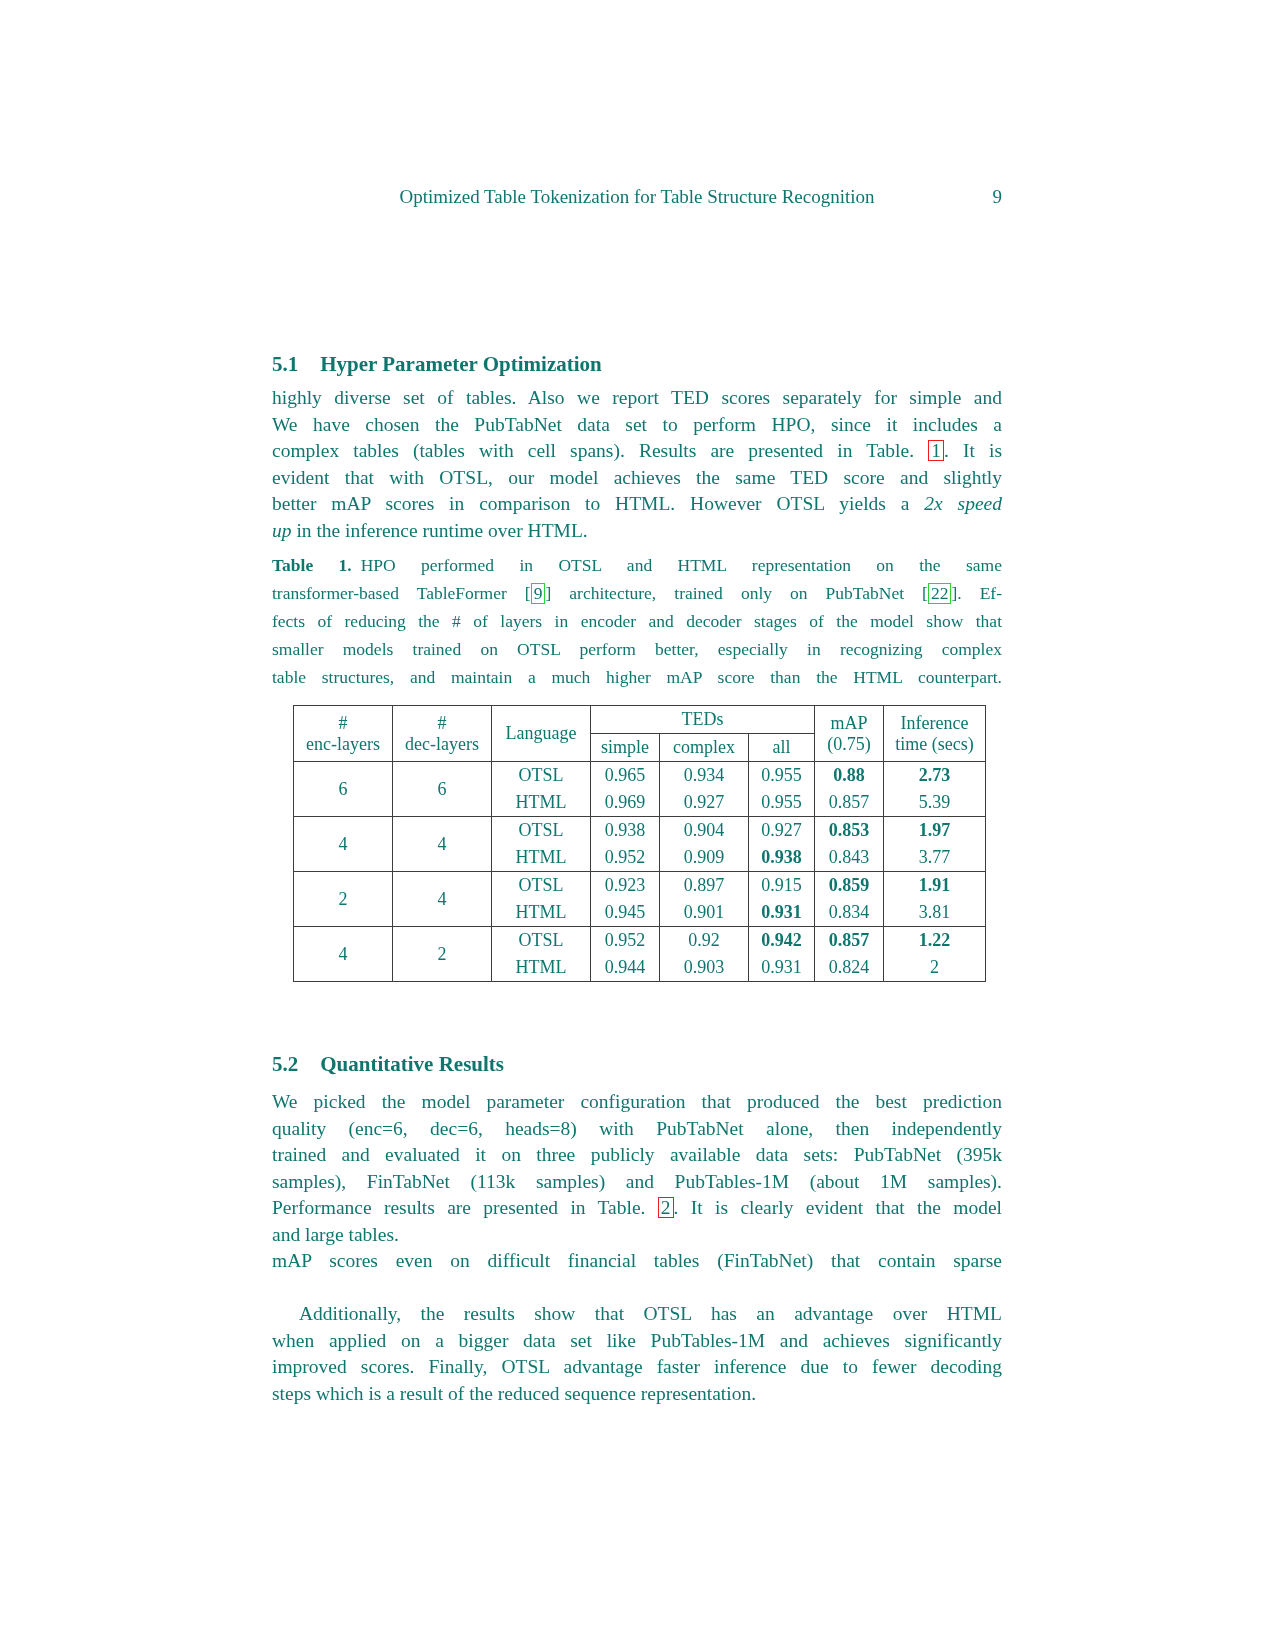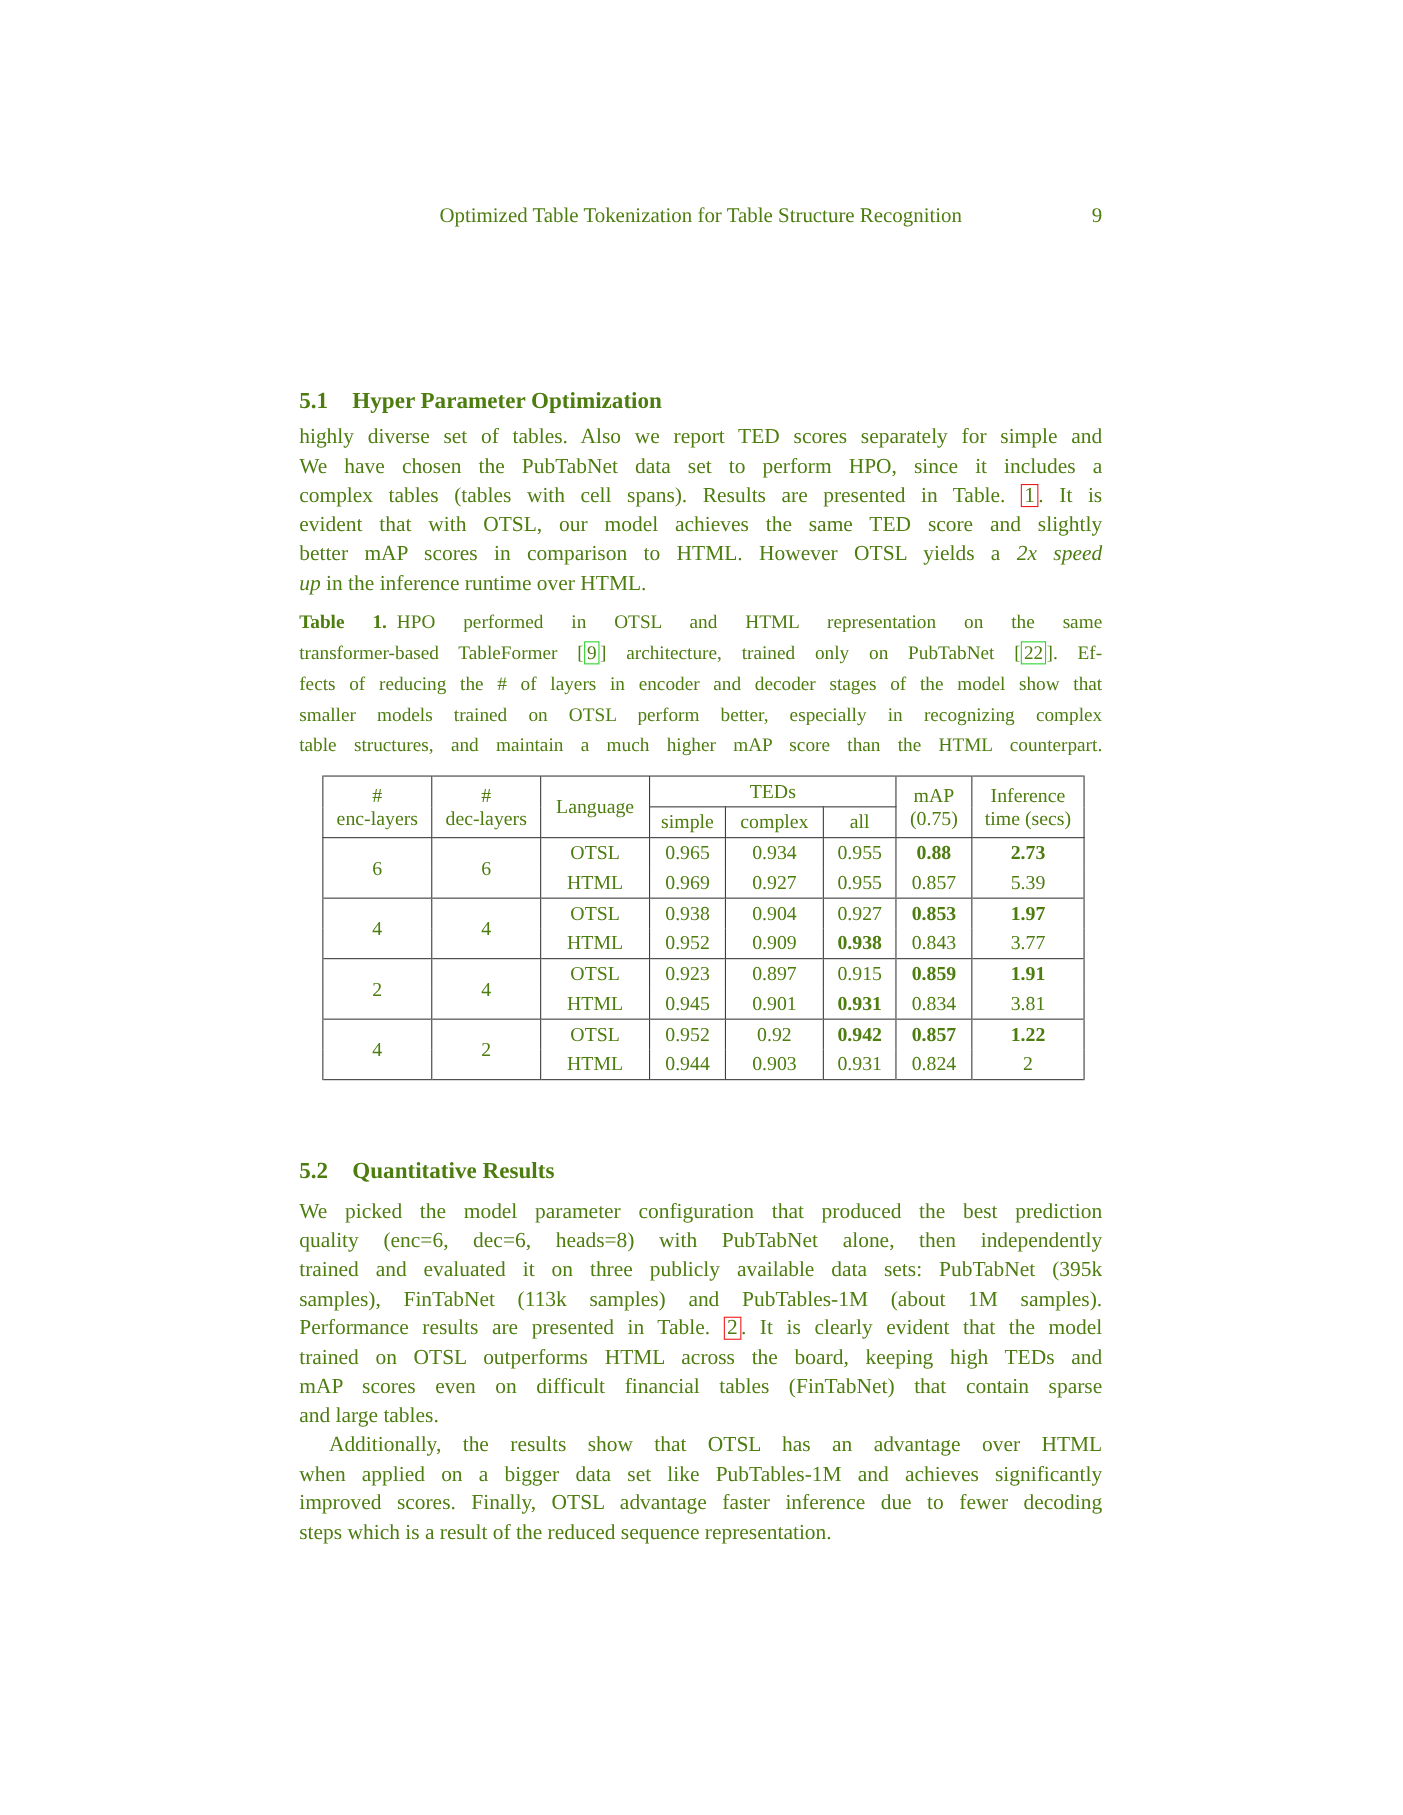--- a/index.html
+++ b/index.html
@@ -1,17 +1,17 @@
 <!DOCTYPE html>
 <html><head>
 <meta charset="utf-8">
 <style>
   html,body{margin:0;padding:0;background:#ffffff;}
   .page{position:relative;width:1171px;height:1650px;background:#ffffff;overflow:hidden;
-        font-family:"Liberation Serif","DejaVu Serif",serif;color:#4d7c0f;}
+        font-family:"Liberation Serif","DejaVu Serif",serif;color:#0f766e;}
   .col{position:absolute;left:272px;width:730px;}
   
   .rhead{top:186px;font-size:19px;}
   .rhead .rtitle{display:block;text-align:center;}
   .rhead .pnum{position:absolute;right:0;top:0;}
   
   .body-par{font-size:19.5px;line-height:26.5px;}
   .ln{white-space:nowrap;}
   .jl{white-space:normal;text-align:justify;text-align-last:justify;}
   .b{font-weight:bold;}
@@ -191,23 +191,22 @@
     <span class="snum">5.2</span>
     <span>Quantitative Results</span>
   </div>
 
   <div class="col body-par" style="top:1089px;">
       <div class="ln jl"><span>We picked the model parameter configuration that produced the best prediction</span></div>
       <div class="ln jl"><span>quality (enc=6, dec=6, heads=8) with PubTabNet alone, then independently</span></div>
       <div class="ln jl"><span>trained and evaluated it on three publicly available data sets: PubTabNet (395k</span></div>
       <div class="ln jl"><span>samples), FinTabNet (113k samples) and PubTables-1M (about 1M samples).</span></div>
       <div class="ln jl"><span>Performance results are presented in Table. </span><span class="refbox rr">2</span><span>. It is clearly evident that the model</span></div>
-      <div class="ln jl"><span>trained on OTSL outperforms HTML across the board, keeping high TEDs and</span></div>
+      <div class="ln"><span>and large tables.</span></div>
       <div class="ln jl"><span>mAP scores even on difficult financial tables (FinTabNet) that contain sparse</span></div>
-      <div class="ln"><span>and large tables.</span></div>
     </div>
 
   <div class="col body-par" style="top:1301px;">
       <div class="ln jl" style="text-indent: 27px;"><span>Additionally, the results show that OTSL has an advantage over HTML</span></div>
       <div class="ln jl"><span>when applied on a bigger data set like PubTables-1M and achieves significantly</span></div>
       <div class="ln jl"><span>improved scores. Finally, OTSL advantage faster inference due to fewer decoding</span></div>
       <div class="ln"><span>steps which is a result of the reduced sequence representation.</span></div>
     </div>
 
 </div>

